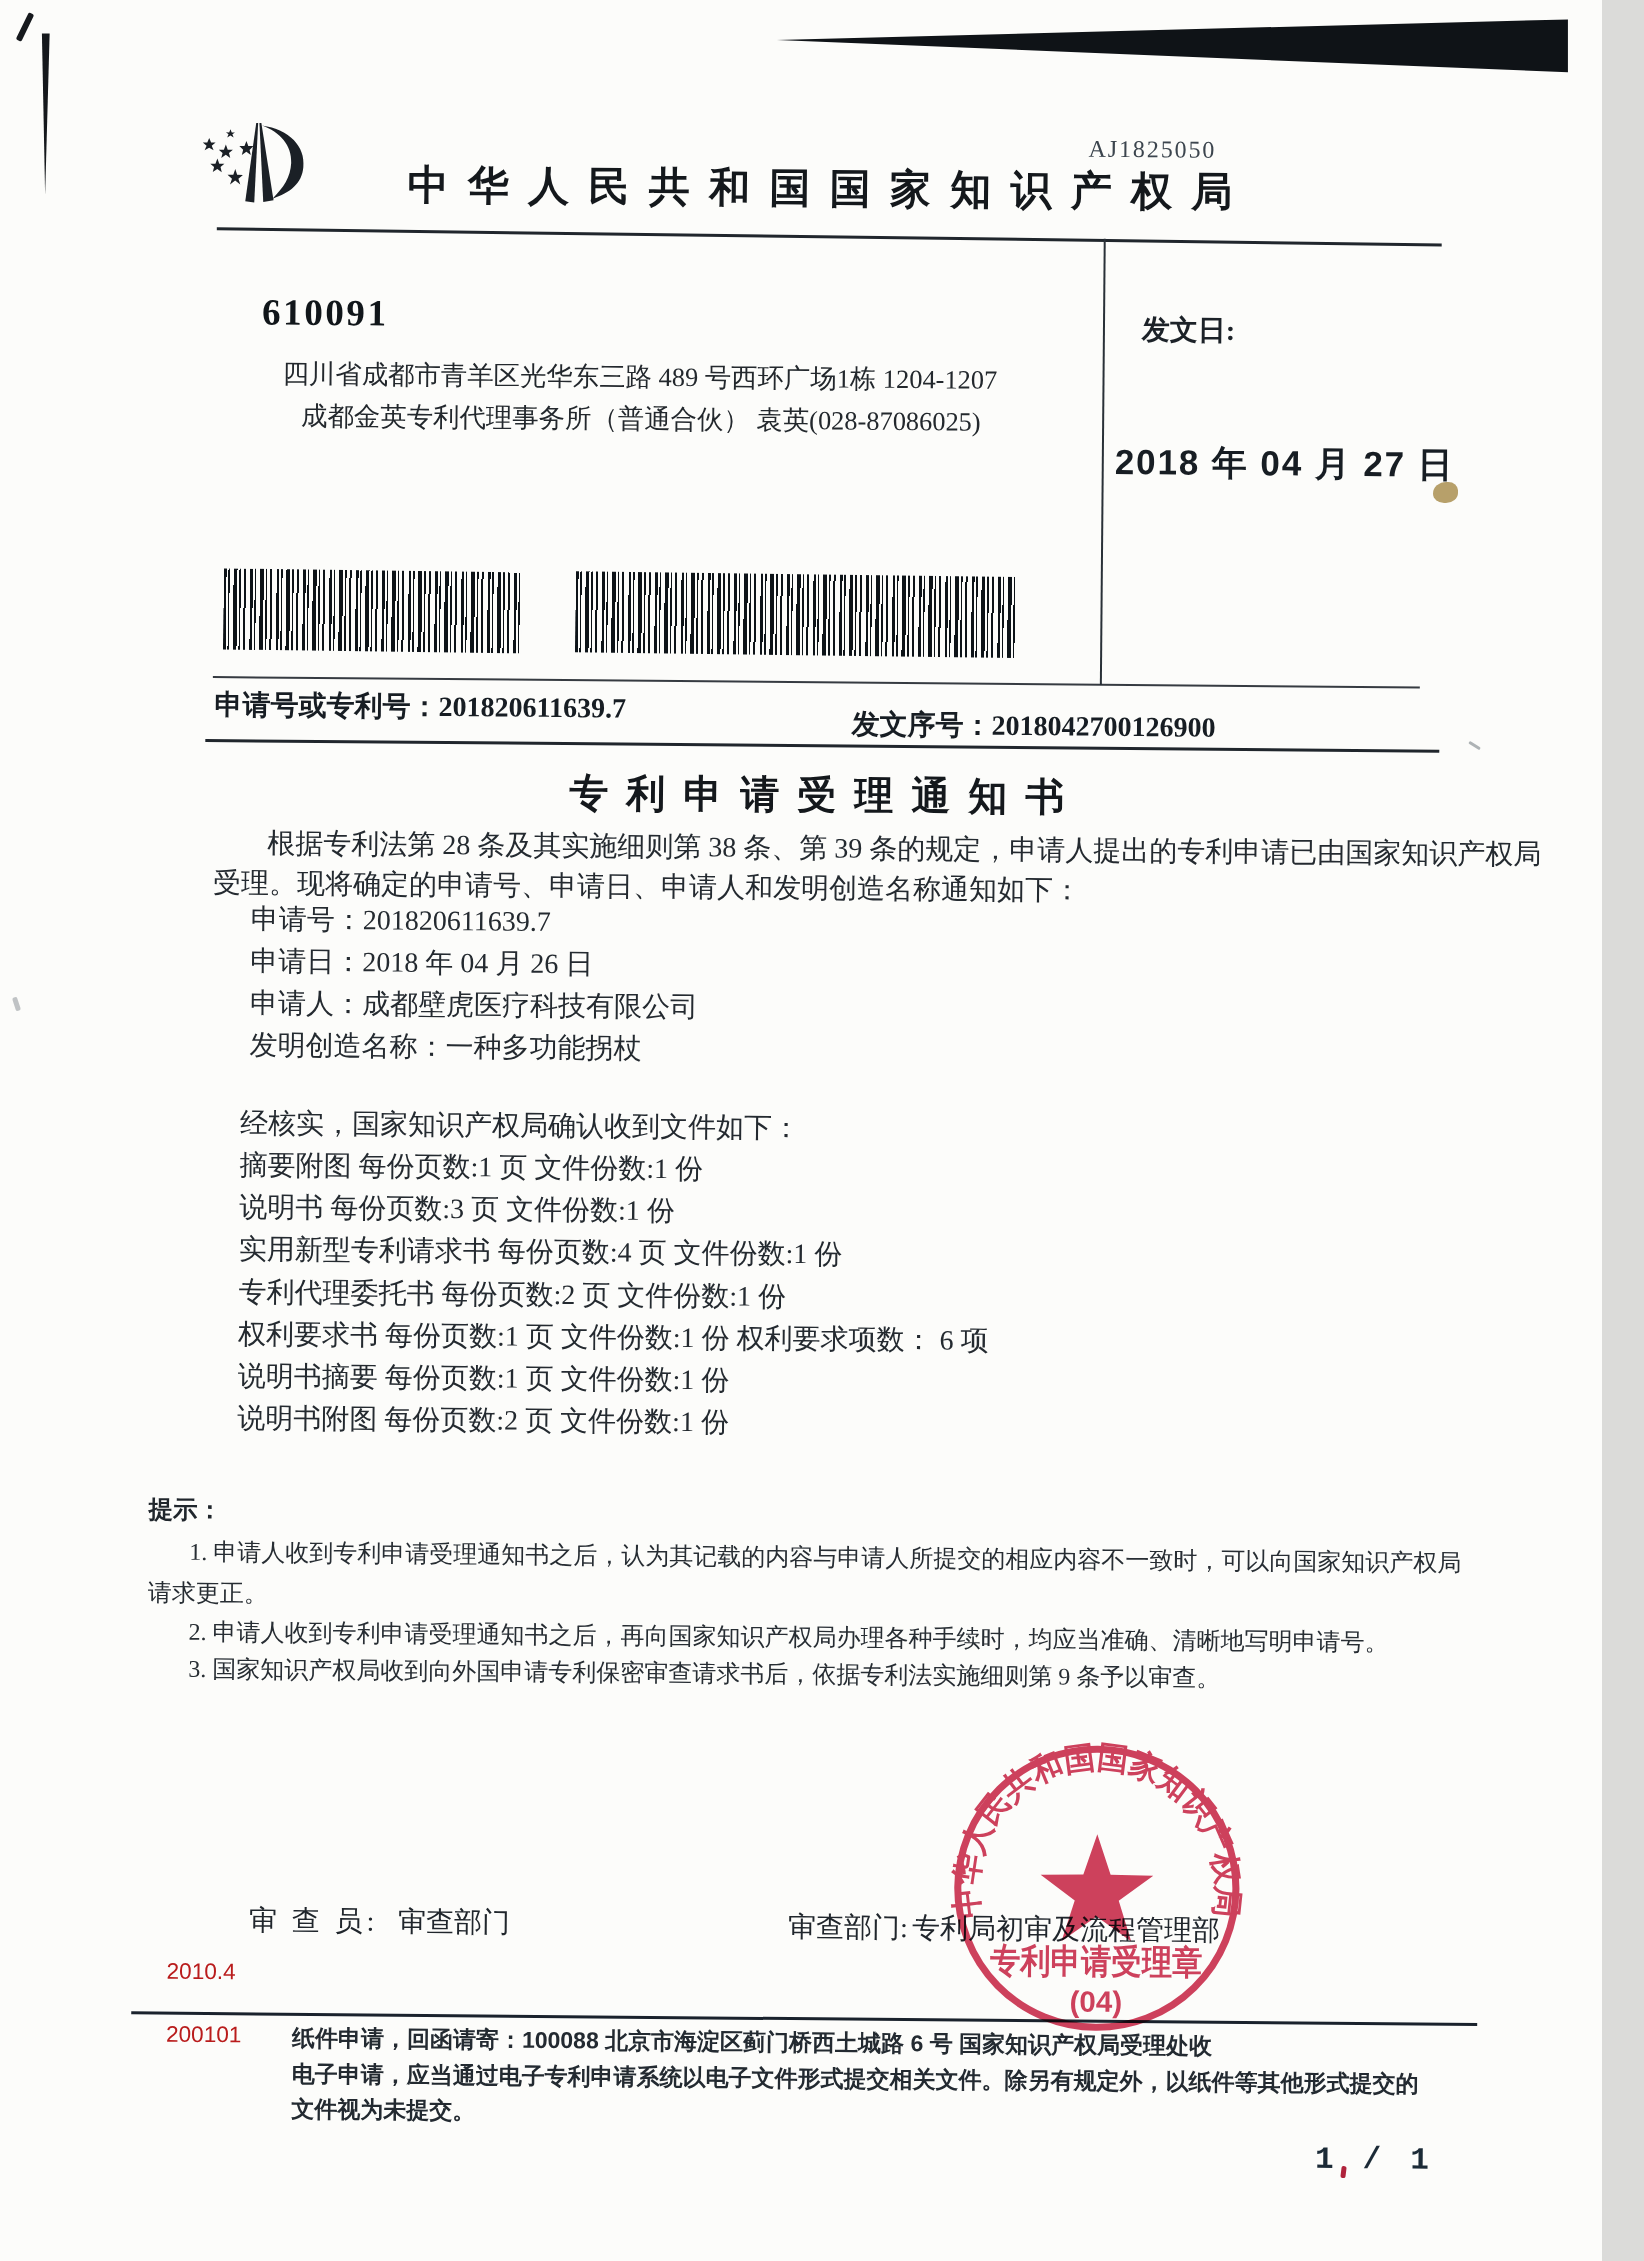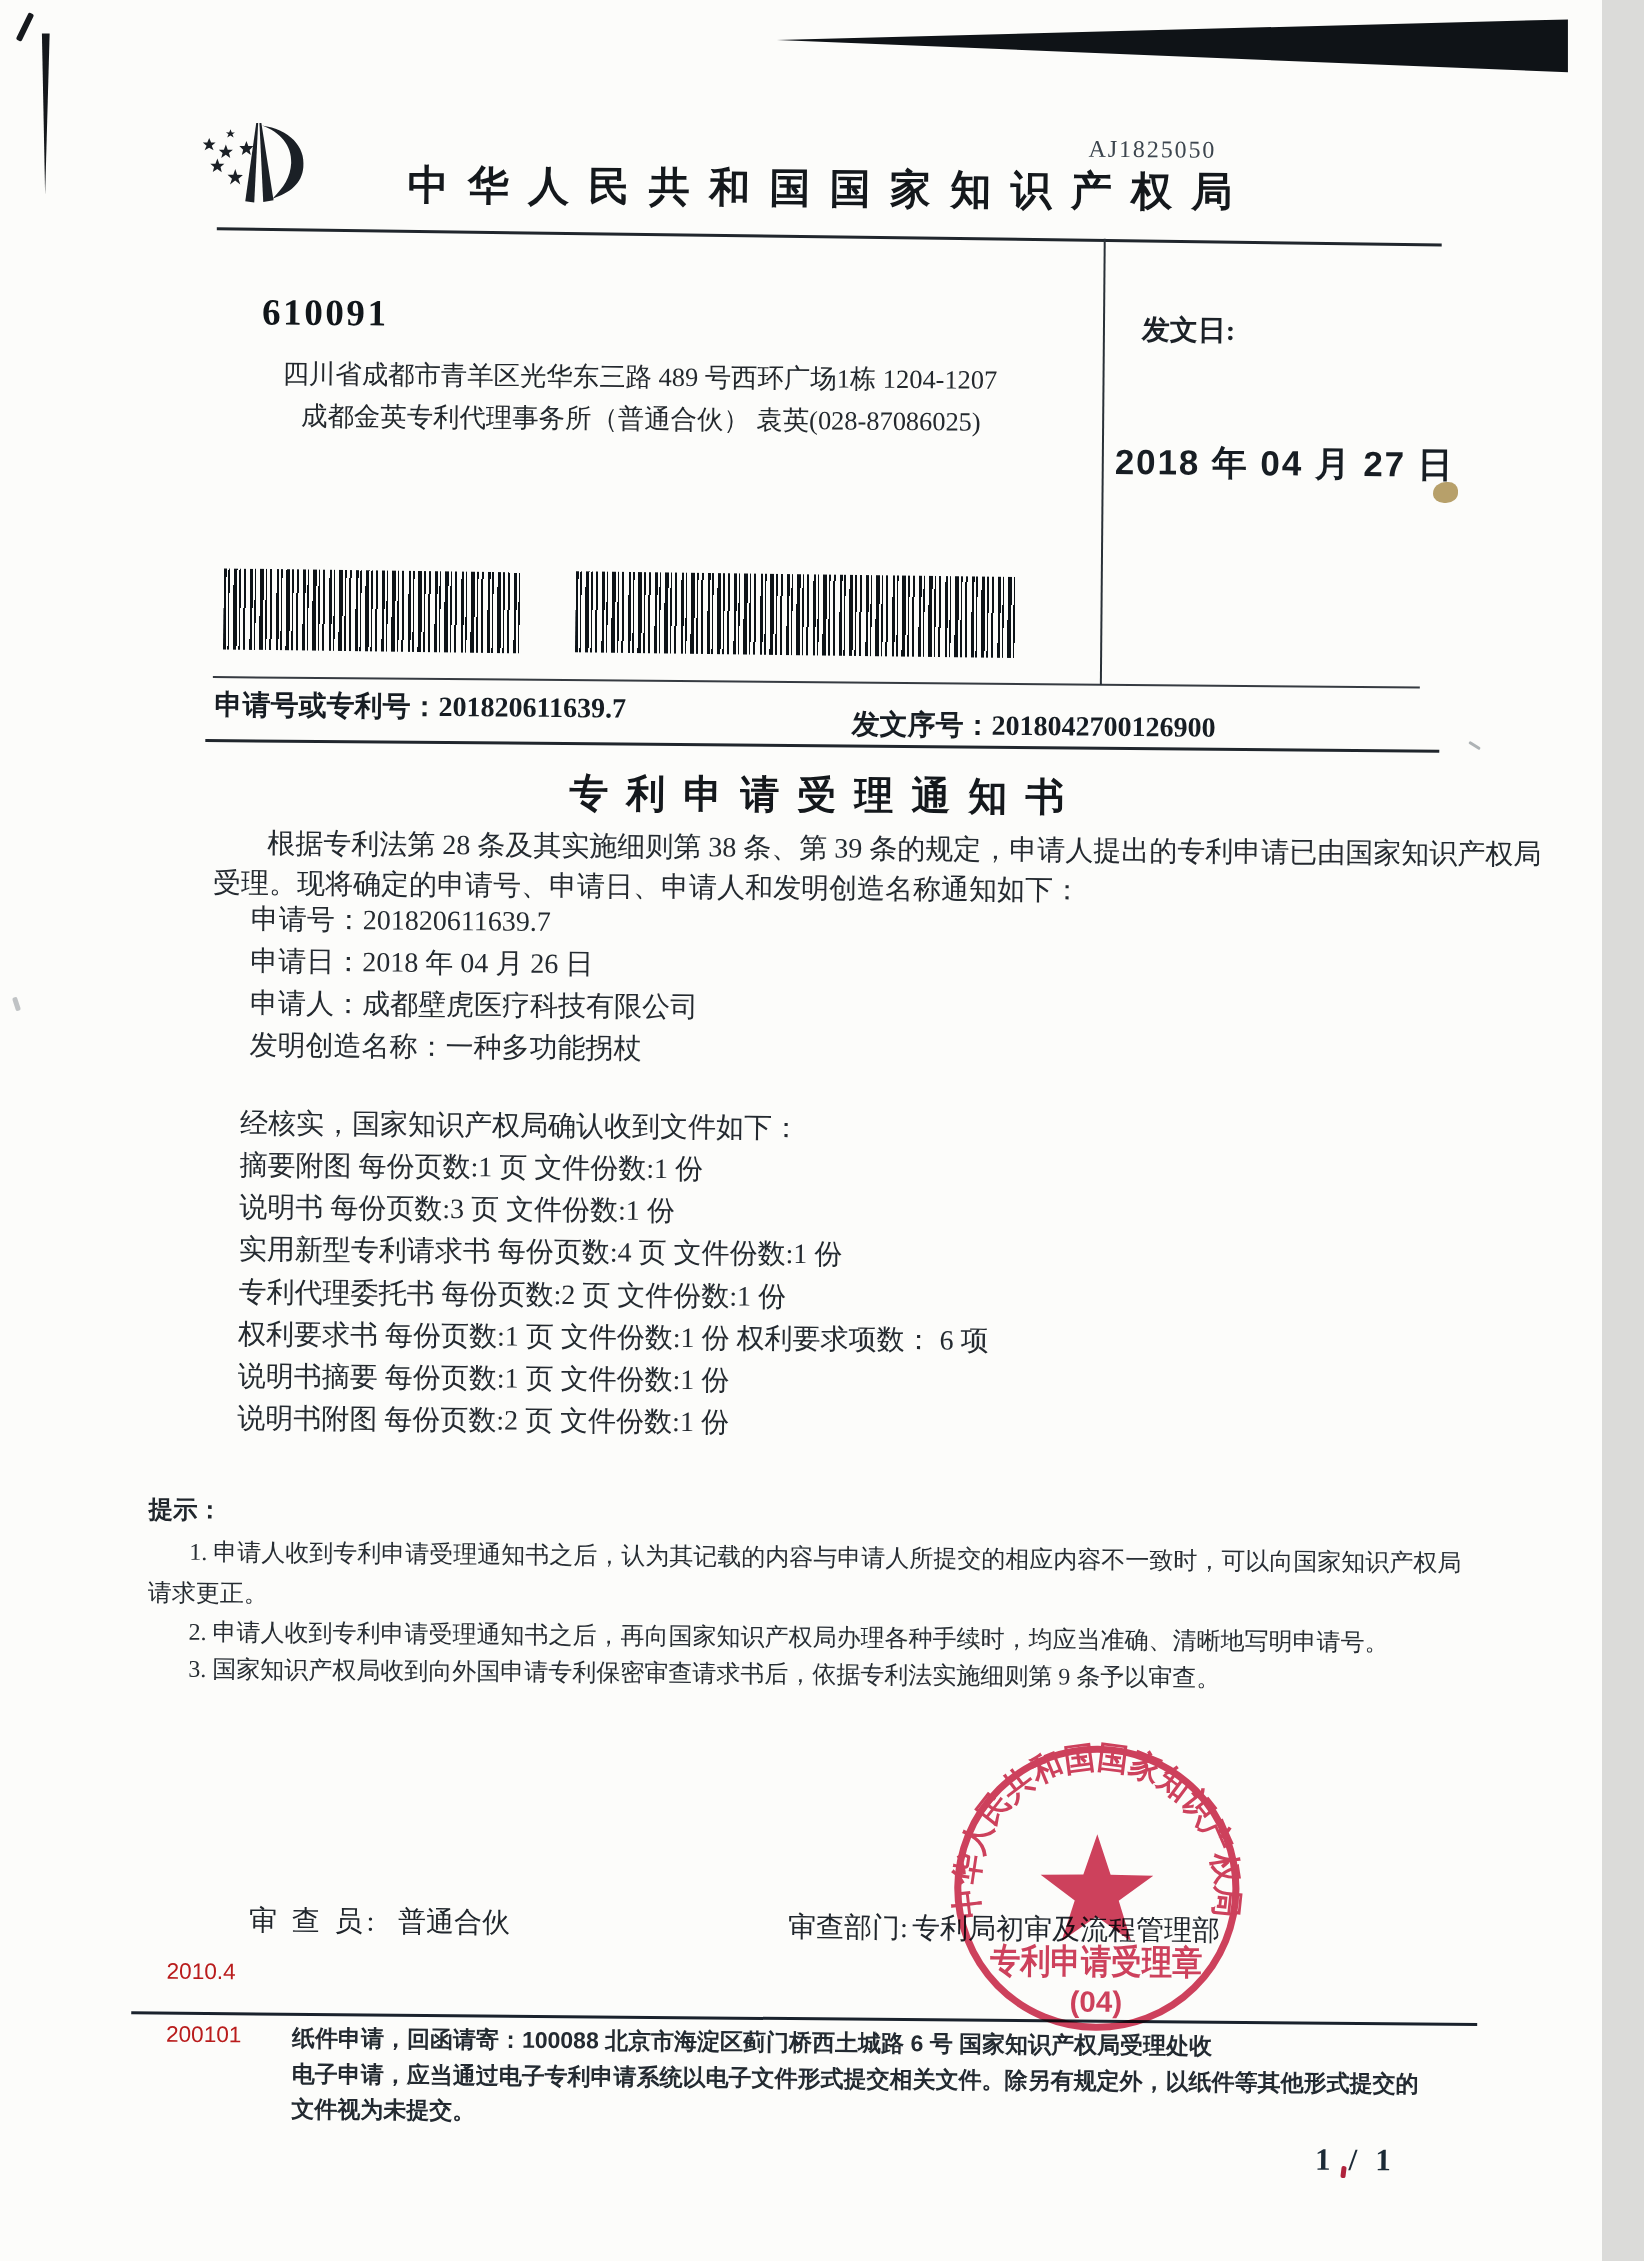--- a/index.html
+++ b/index.html
@@ -69,21 +69,21 @@
   .dept-value{left:927px;top:1903px;}
   
   .stamp{left:957px;top:1726px;width:309px;height:309px;
     mix-blend-mode:multiply;opacity:.92;}
   
   .footer-rule{left:147px;top:2012px;width:1346px;height:3.2px;background:#1a222c;mix-blend-mode:multiply;}
   .fcode{left:182px;font-size:22.6px;font-family:"Liberation Sans","DejaVu Sans",sans-serif;color:#b91c1c;}
   .ftext{left:308px;font-size:23px;font-weight:bold;color:#232a31;
     font-family:"Liberation Sans","DejaVu Sans",sans-serif;}
   .page-no{left:1332px;top:2132px;font-size:31px;letter-spacing:5.2px;
-    font-family:Liberation Serif, serif;font-weight:bold;color:#1b2a36;}
+    font-family:Liberation Mono, monospace;font-weight:bold;color:#1b2a36;}
   
   .edge-band{left:1602px;top:0;width:43px;height:2261px;background:#dbdbd9;}
   .corner-dash{left:22px;top:11.6px;width:5.8px;height:30px;background:#16191d;
     transform:rotate(26deg);border-radius:1.9px;}
   .stain{left:1433px;top:482px;width:24.5px;height:21px;background:#ab9052;
     border-radius:58% 42% 52% 48%;opacity:.85;filter:blur(0.6px);}
   .red-tick{left:1341px;top:2166px;width:4.5px;height:12.3px;background:#b0233c;
     border-radius:1.9px;transform:rotate(7deg);}
   .gray-tick1{left:1468px;top:744px;width:13px;height:3.2px;background:#9aa0a4;
     transform:rotate(32deg);border-radius:1.3px;opacity:.8;}
@@ -171,21 +171,21 @@
   <div class="abs recv-item nowrap" style="top:1357px">说明书摘要 每份页数:1 页 文件份数:1 份</div>
   <div class="abs recv-item nowrap" style="top:1399px">说明书附图 每份页数:2 页 文件份数:1 份</div>
 
   <div class="abs notes-title nowrap">提示：</div>
   <div class="abs note n1a nowrap">1. 申请人收到专利申请受理通知书之后，认为其记载的内容与申请人所提交的相应内容不一致时，可以向国家知识产权局</div>
   <div class="abs note n1b nowrap">请求更正。</div>
   <div class="abs note n2 nowrap">2. 申请人收到专利申请受理通知书之后，再向国家知识产权局办理各种手续时，均应当准确、清晰地写明申请号。</div>
   <div class="abs note n3 nowrap">3. 国家知识产权局收到向外国申请专利保密审查请求书后，依据专利法实施细则第 9 条予以审查。</div>
 
   <div class="abs sig exam-label nowrap">审 查 员:</div>
-  <div class="abs sig exam-value nowrap">普通合伙</div>
+  <div class="abs sig exam-value nowrap">审查部门</div>
   <div class="abs sig dept-label nowrap">审查部门:</div>
   <div class="abs sig dept-value nowrap">专利局初审及流程管理部</div>
 
   <svg class="abs stamp" viewBox="0 0 480 480">
     <defs>
       <path id="ringArc" d="M 60.3,288.1 A 186,186 0 1 1 419.7,288.1" fill="none"></path>
     </defs>
     <circle cx="240" cy="240" r="216" fill="none" stroke-width="11" stroke="#c9304e"></circle>
     <text font-size="50" font-weight="bold" font-family="Liberation Sans, DejaVu Sans, sans-serif" fill="#c9304e">
       <textPath href="#ringArc" startOffset="2" textLength="672" lengthAdjust="spacingAndGlyphs">中华人民共和国国家知识产权局</textPath>

